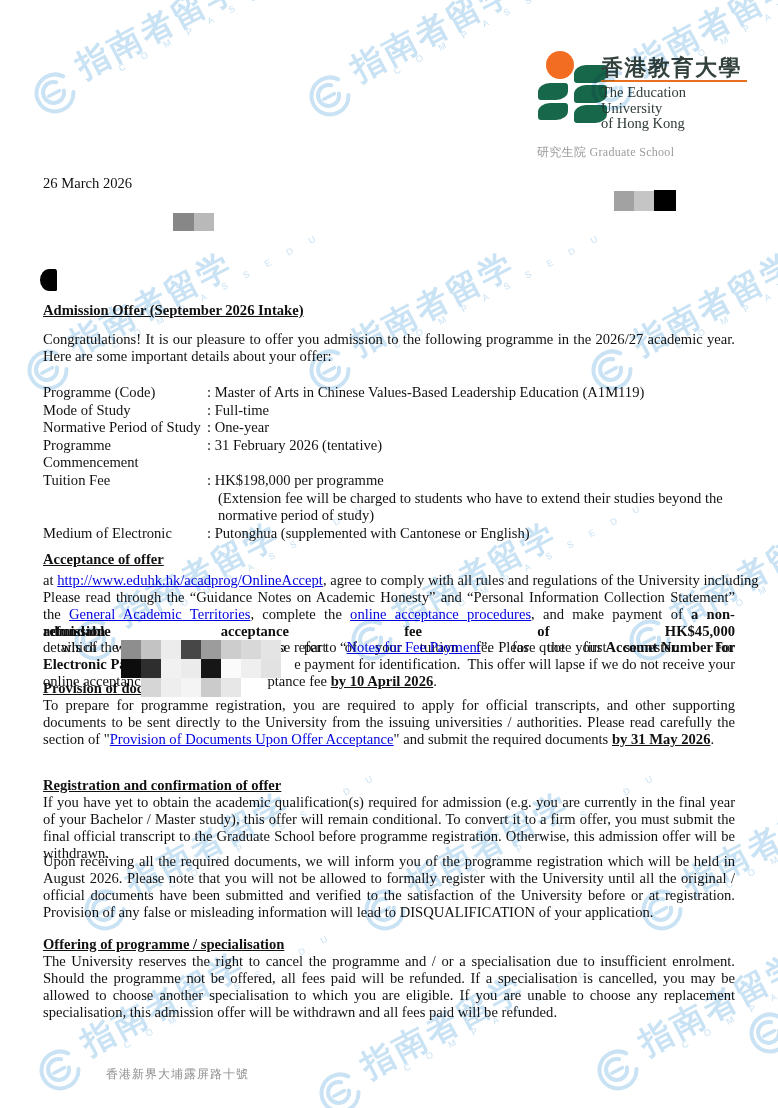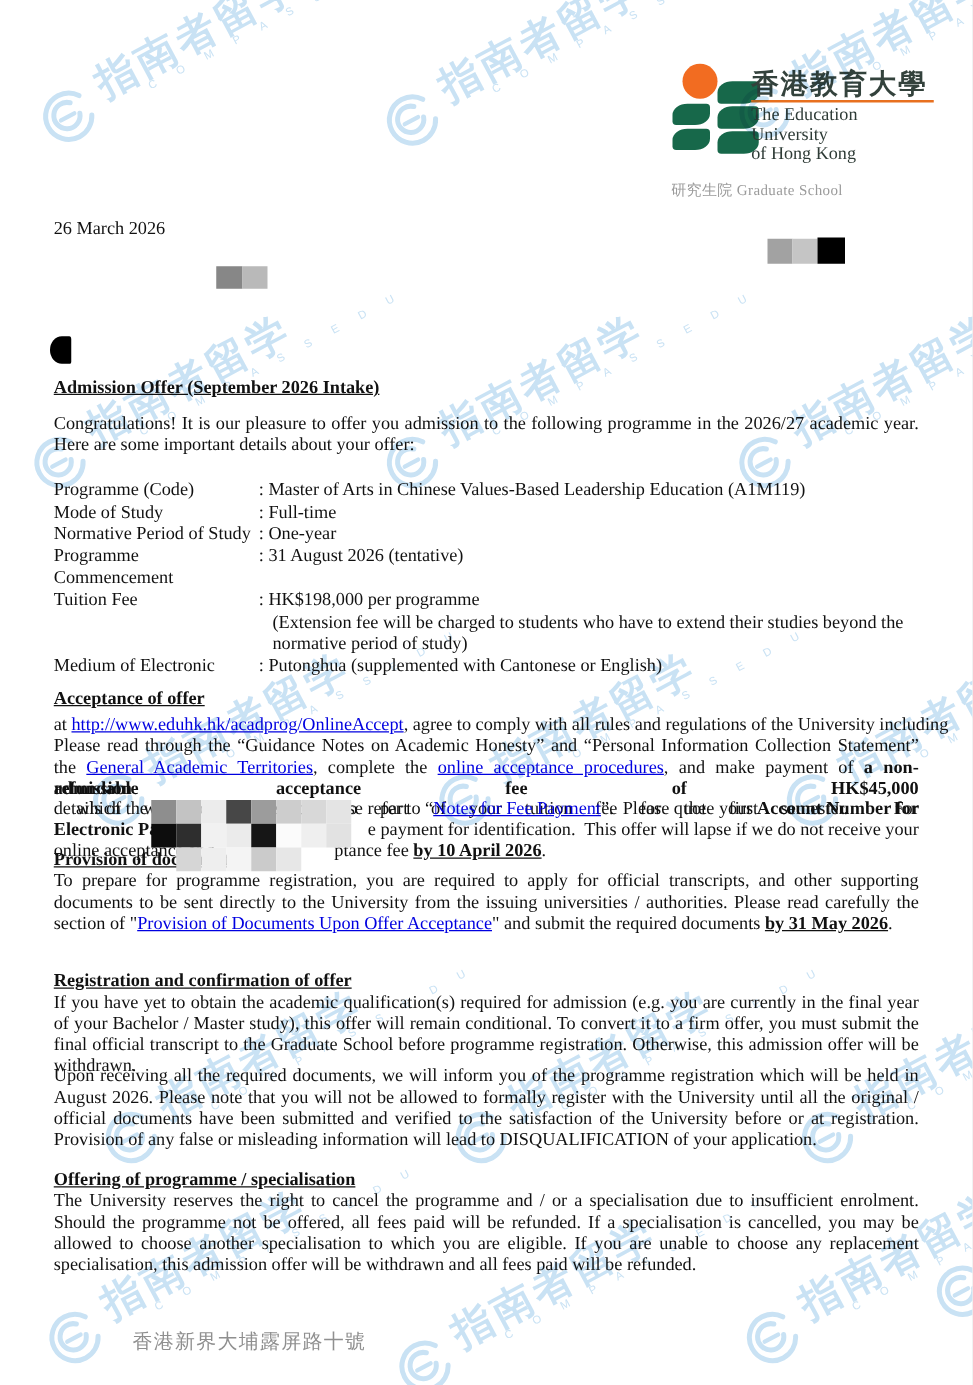--- a/index.html
+++ b/index.html
@@ -44,21 +44,21 @@
   .lline { height:16.9px; }
   .frag { white-space:pre; }
   .gap90 { display:inline-block; width:92px; }
   .mosaic { position:absolute; left:78px; top:68px; width:162px; height:58px; z-index:3; }
   .mos-sq { position:absolute; width:20px; height:19px; }
   
   .redact-row { position:absolute; display:flex; }
   .redact-sq { width:20px; height:20px; }
   .blob { position:absolute; left:40px; top:269px; width:17px; height:22px; background:#000; border-radius:58% 10% 6% 58% / 52% 12% 8% 52%; }
   
-  .footer-cn { position:absolute; left:106px; top:1066px; font-size:16px; color:#8f8f8f; letter-spacing:1px; }
+  .footer-cn { position:absolute; left:106px; top:1066px; font-size:12px; color:#8f8f8f; letter-spacing:1px; }
   .footer-en { position:absolute; left:105px; top:1081px; font-size:11px; color:#8f8f8f; }
 </style>
 </head>
 <body>
 
 <div class="page">
 
   <div class="logo-box">
     <div class="logo-circle" id="logoCircle" style="background: rgb(242, 108, 33);"></div>
     <div class="leaf" style="left: 0px; top: 33px; width: 30px; height: 17px; background: rgb(23, 104, 74);"></div>
@@ -93,21 +93,21 @@
   <p class="abs para" style="top:331px;">Congratulations!  It is our pleasure to offer you admission to the following programme in the 2026/27 academic year.  Here are some important details about your offer:</p>
 
   <div class="details" id="detailsGrid">
       <div class="d-label">Programme (Code)</div>
       <div class="d-value">: Master of Arts in Chinese Values-Based Leadership Education (A1M119)</div>
       <div class="d-label">Mode of Study</div>
       <div class="d-value">: Full-time</div>
       <div class="d-label">Normative Period of Study</div>
       <div class="d-value">: One-year</div>
       <div class="d-label">Programme Commencement</div>
-      <div class="d-value">: 31 August 2026 (tentative)</div>
+      <div class="d-value">: 31 February 2026 (tentative)</div>
       <div class="d-label">Tuition Fee</div>
       <div class="d-value">: HK$198,000 per programme</div>
       <div class="d-label"></div>
       <div class="d-value d-note">(Extension fee will be charged to students who have to extend their studies beyond the normative period of study)</div>
       <div class="d-label">Medium of Electronic</div>
       <div class="d-value">: Putonghua (supplemented with Cantonese or English)</div>
     </div>
 
   <div class="acc">
     <span class="sec-heading">Acceptance of offer</span>

